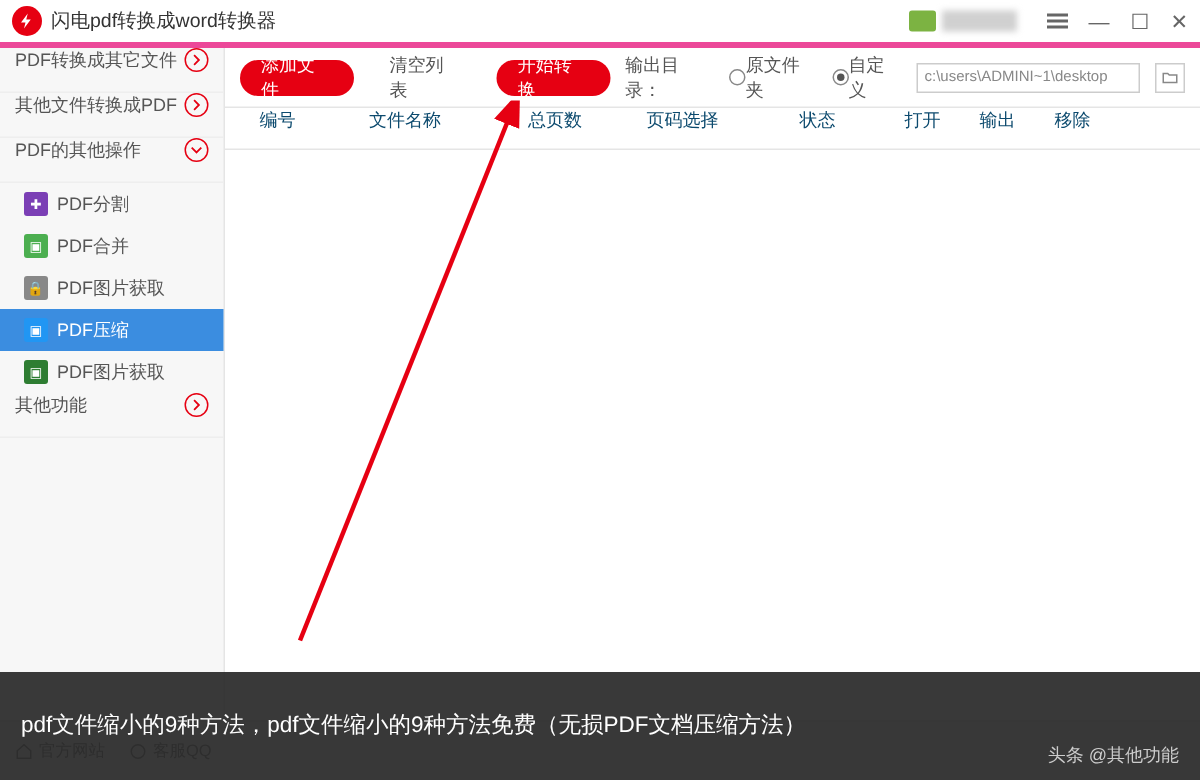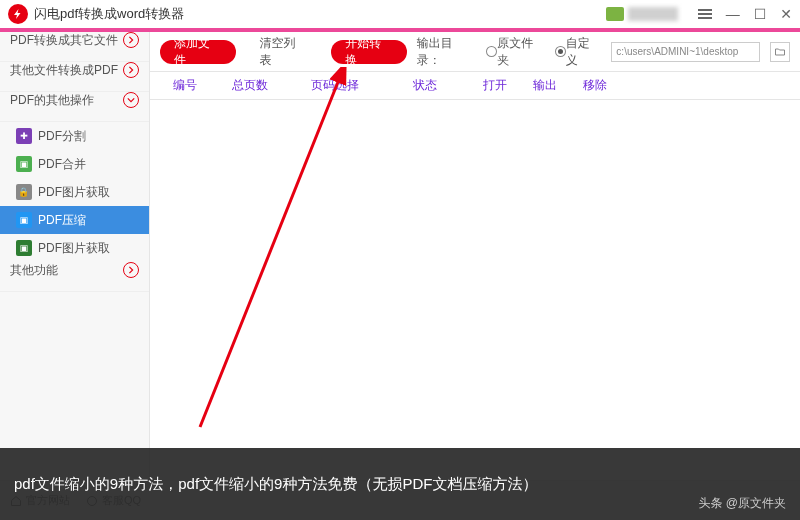--- a/index.html
+++ b/index.html
@@ -31,21 +31,21 @@
 .toolbar { height: 40px; display: flex; align-items: center; padding: 0 10px; gap: 10px; font-size: 12px; border-bottom: 1px solid #e5e5e5; }
 .btn-pill { height: 24px; padding: 0 14px; border-radius: 12px; font-size: 12px; display: flex; align-items: center; cursor: pointer; }
 .btn-red { background: #e60012; color: #fff; }
 .btn-gray { color: #555; }
 .out-label { color: #555; margin-left: auto; }
 .radio { display: flex; align-items: center; gap: 0; color: #555; }
 .radio-dot { width: 11px; height: 11px; border: 1px solid #888; border-radius: 50%; display: inline-block; position: relative; }
 .radio-dot.on::after { content: ''; position: absolute; width: 5px; height: 5px; background: #555; border-radius: 50%; top: 2px; left: 2px; }
 .path-box { width: 150px; height: 20px; border: 1px solid #ccc; font-size: 10px; color: #888; padding: 0 4px; display: flex; align-items: center; overflow: hidden; white-space: nowrap; }
 .folder-btn { width: 20px; height: 20px; border: 1px solid #ccc; display: flex; align-items: center; justify-content: center; cursor: pointer; }
-.theader { height: 28px; display: flex; align-items: center; font-size: 12px; color: #6d28d9; border-bottom: 1px solid #e5e5e5; padding: 0 10px; }
+.theader { height: 28px; display: flex; align-items: flex-start; font-size: 12px; color: #0c4a6e; border-bottom: 1px solid #e5e5e5; padding: 0 10px; }
 .th { text-align: center; }
 .content-area { flex: 1; background: #fff; }
 .arrow-overlay { position: absolute; top: 35px; left: 40px; pointer-events: none; }
 .footer { height: 40px; background: #f0f0f0; display: flex; align-items: center; padding: 0 10px; gap: 16px; font-size: 11px; color: #666; border-top: 1px solid #ddd; }
 .footer-item { display: flex; align-items: center; gap: 4px; cursor: pointer; }
 .caption-overlay { position: absolute; left: 0; bottom: 0; width: 100%; height: 72px; background: rgba(40,40,40,0.92); color: #fff; display: flex; align-items: center; padding: 0 14px; font-size: 15px; }
 .caption-text { flex: 1; line-height: 1.5; }
 .caption-src { font-size: 12px; color: #ccc; margin-left: 20px; align-self: flex-end; margin-bottom: 8px; }
 </style>
 </head>
@@ -145,20 +145,21 @@
       <div class="path-box">c:\users\ADMINI~1\desktop</div>
       <div class="folder-btn">
         <svg width="12" height="12" viewBox="0 0 24 24">
             <path d="M3 6h6l2 2h10v10H3z" fill="none" stroke="#888" stroke-width="2"></path>
           </svg>
       </div>
     </div>
 
     <div class="theader">
       <div class="th" style="width:50px">编号</div>
+      <div class="th" style="width:120px">文件名称</div>
       <div class="th" style="width:80px">总页数</div>
       <div class="th" style="width:90px">页码选择</div>
       <div class="th" style="width:90px">状态</div>
       <div class="th" style="width:50px">打开</div>
       <div class="th" style="width:50px">输出</div>
       <div class="th" style="width:50px">移除</div>
     </div>
 
     <div class="content-area"></div>
 
@@ -183,14 +184,14 @@
   <div class="footer-item">
     <svg width="12" height="12" viewBox="0 0 24 24">
         <circle cx="12" cy="12" r="9" fill="none" stroke="#666" stroke-width="2"></circle>
       </svg>
     <span>客服QQ</span>
   </div>
 </div>
 
 <div class="caption-overlay">
   <div class="caption-text">pdf文件缩小的9种方法，pdf文件缩小的9种方法免费（无损PDF文档压缩方法）</div>
-  <div class="caption-src">头条 @原文件夹</div>
+  <div class="caption-src">头条 @其他功能</div>
 </div>
 
 </body></html>

